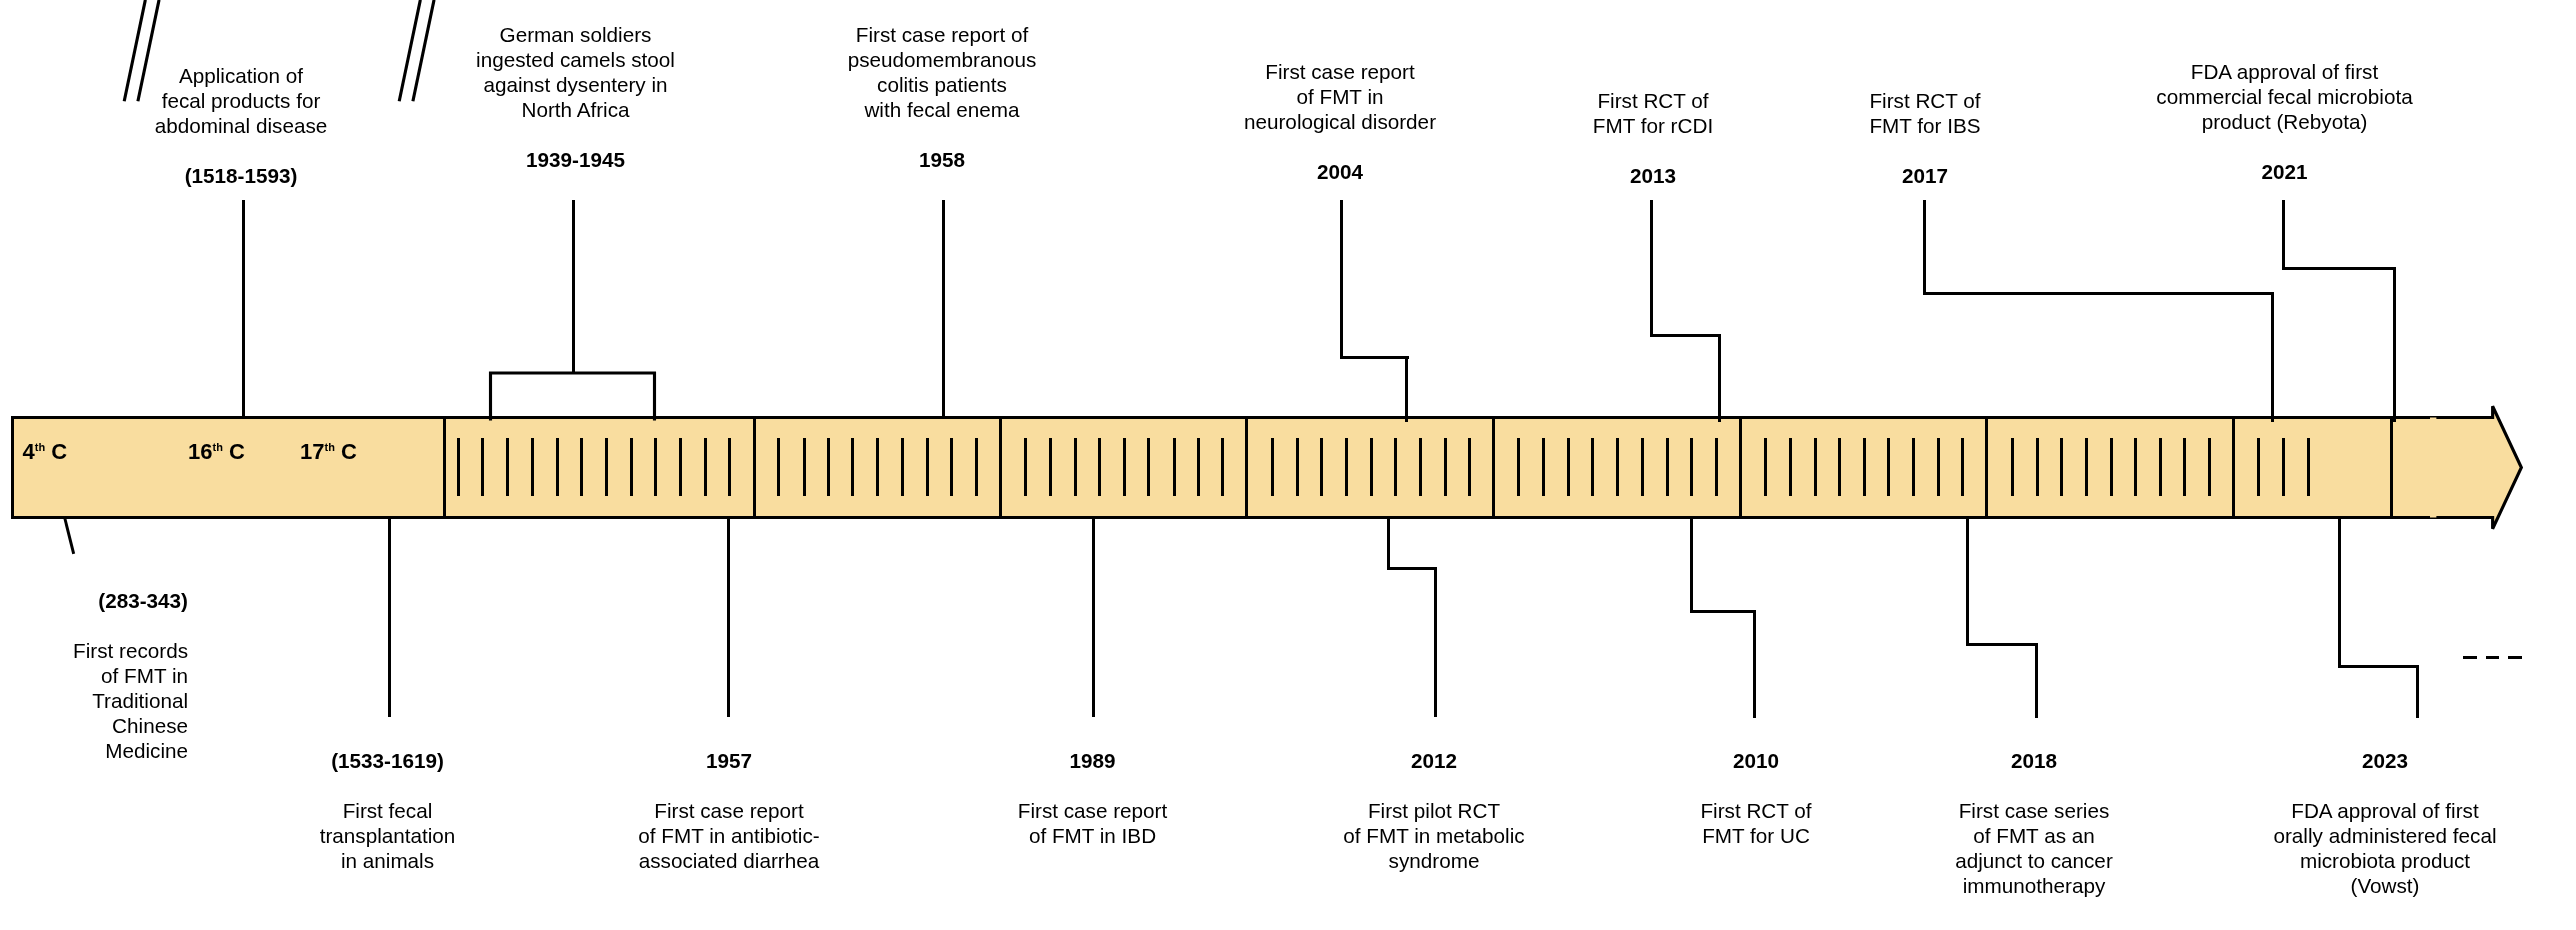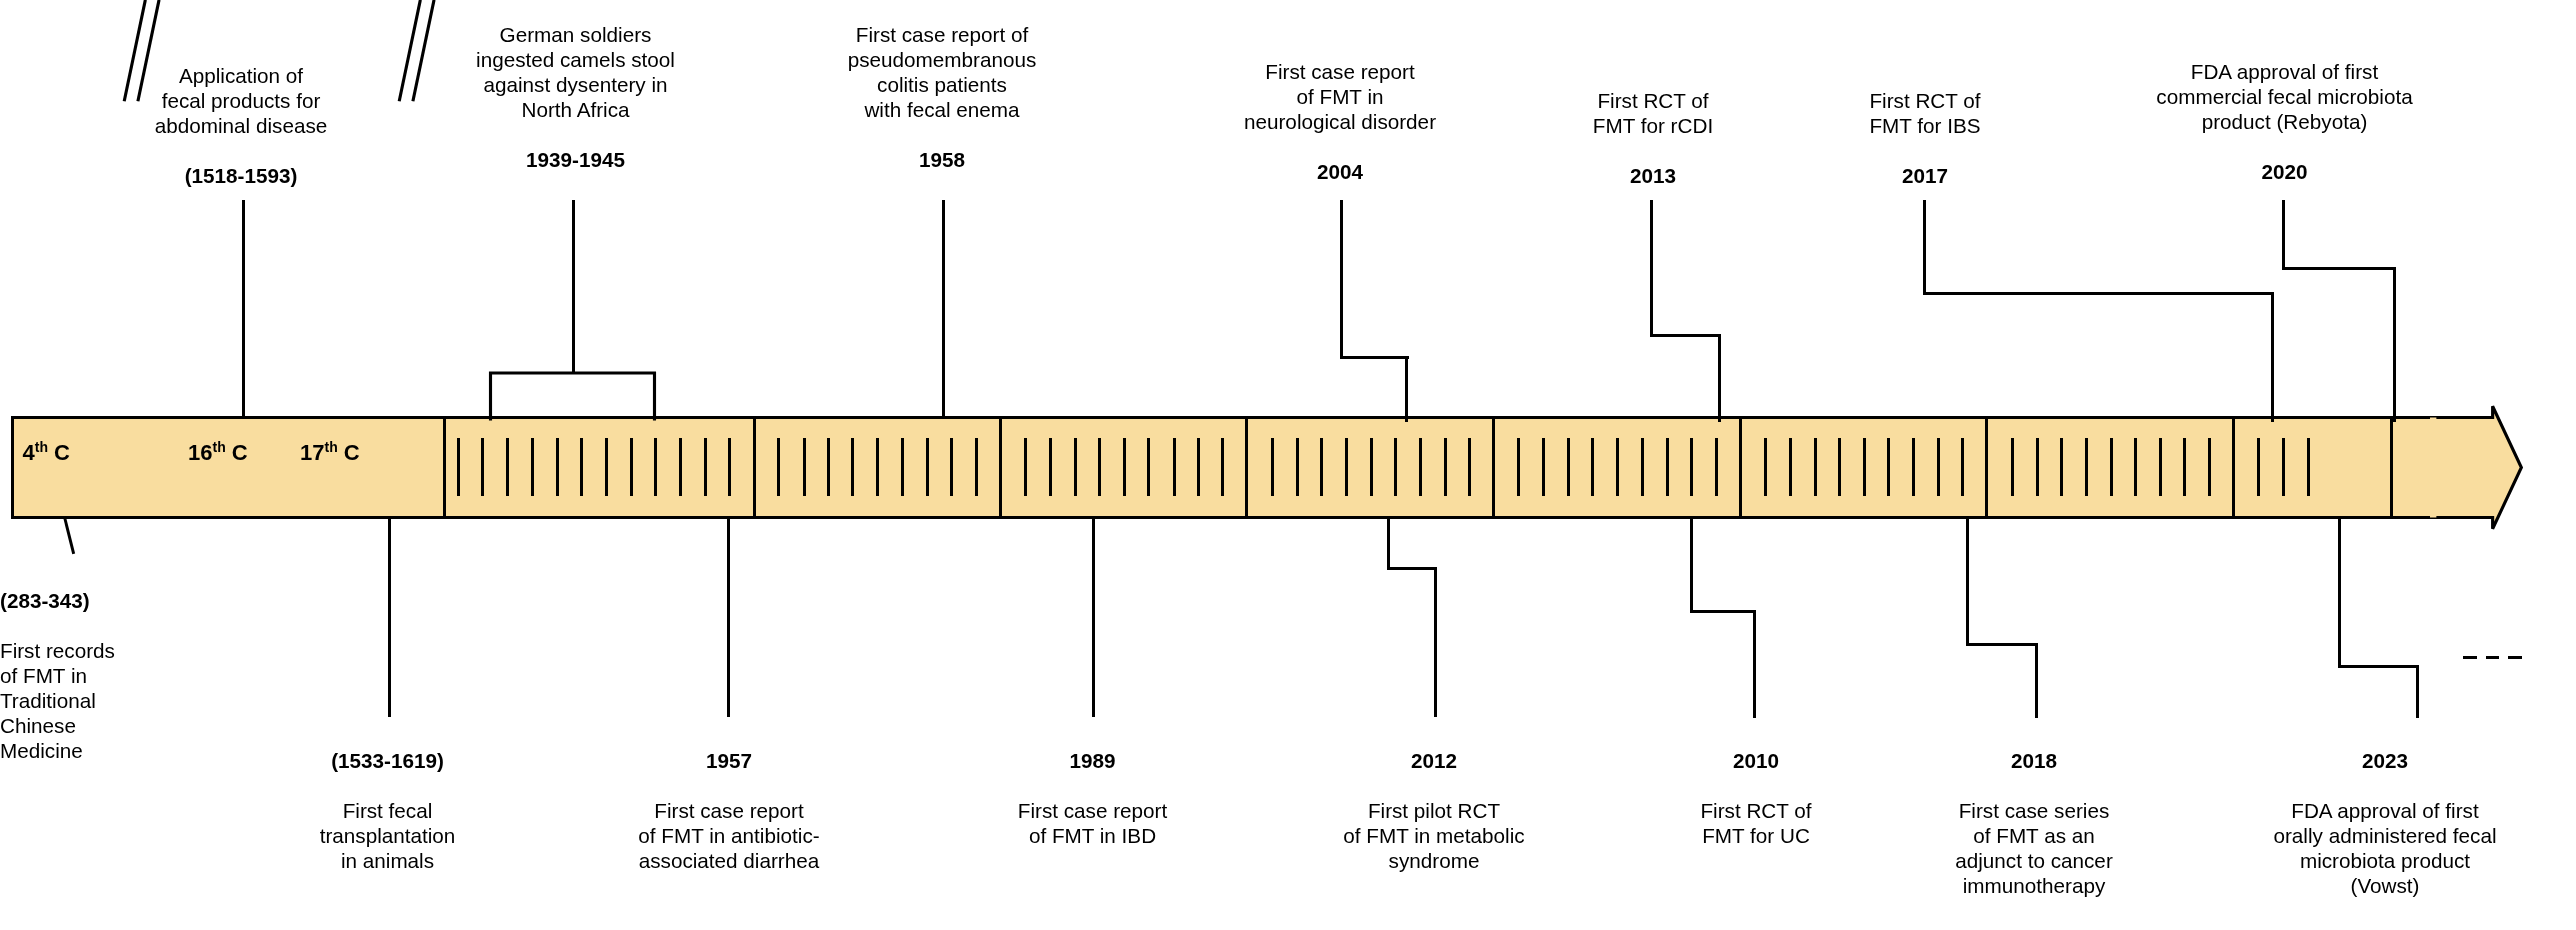--- a/index.html
+++ b/index.html
@@ -66,21 +66,21 @@
 
   
   .era-label {
     position: absolute;
     top: 439px;
     font-size: 22px;
     font-weight: bold;
     white-space: nowrap;
   }
   .era-label sup {
-    font-size: 14px;
+    font-size: 11px;
     font-weight: bold;
     vertical-align: super;
   }
 
   
   .tick {
     position: absolute;
     top: 438px;
     width: 2.5px;
     height: 58px;
@@ -88,21 +88,21 @@
   }
 
   
   .label {
     position: absolute;
     font-size: 20.7px;
     line-height: 25px;
     white-space: pre-line;
   }
   .label.center { text-align: center; }
-  .label.left { text-align: left; }
+  .label.left { text-align: right; }
   .label b { font-weight: bold; }
 
   
   .conn-v {
     position: absolute;
     width: 3.1px;
     background: #000000;
   }
   .conn-h {
     position: absolute;
@@ -318,21 +318,21 @@
   <div class="label center" style="left:1809px; top:63px; width:232px">
     <span>First RCT of
 FMT for IBS</span><br>
     <b>2017</b>
   </div>
 
   <div class="label center" style="left:2078px; top:34px; width:413px">
     <span>FDA approval of first
 commercial fecal microbiota
 product (Rebyota)</span><br>
-    <b>2020</b>
+    <b>2021</b>
   </div>
 
   <div class="conn-v" style="left:63px; top:517px; height:38px; transform:rotate(-14deg); transform-origin: top center;"></div>
 
   <div class="conn-v" style="left:388px; top:517px; height:200px"></div>
 
   <div class="conn-v" style="left:727px; top:517px; height:200px"></div>
 
   <div class="conn-v" style="left:1092px; top:517px; height:200px"></div>
 

